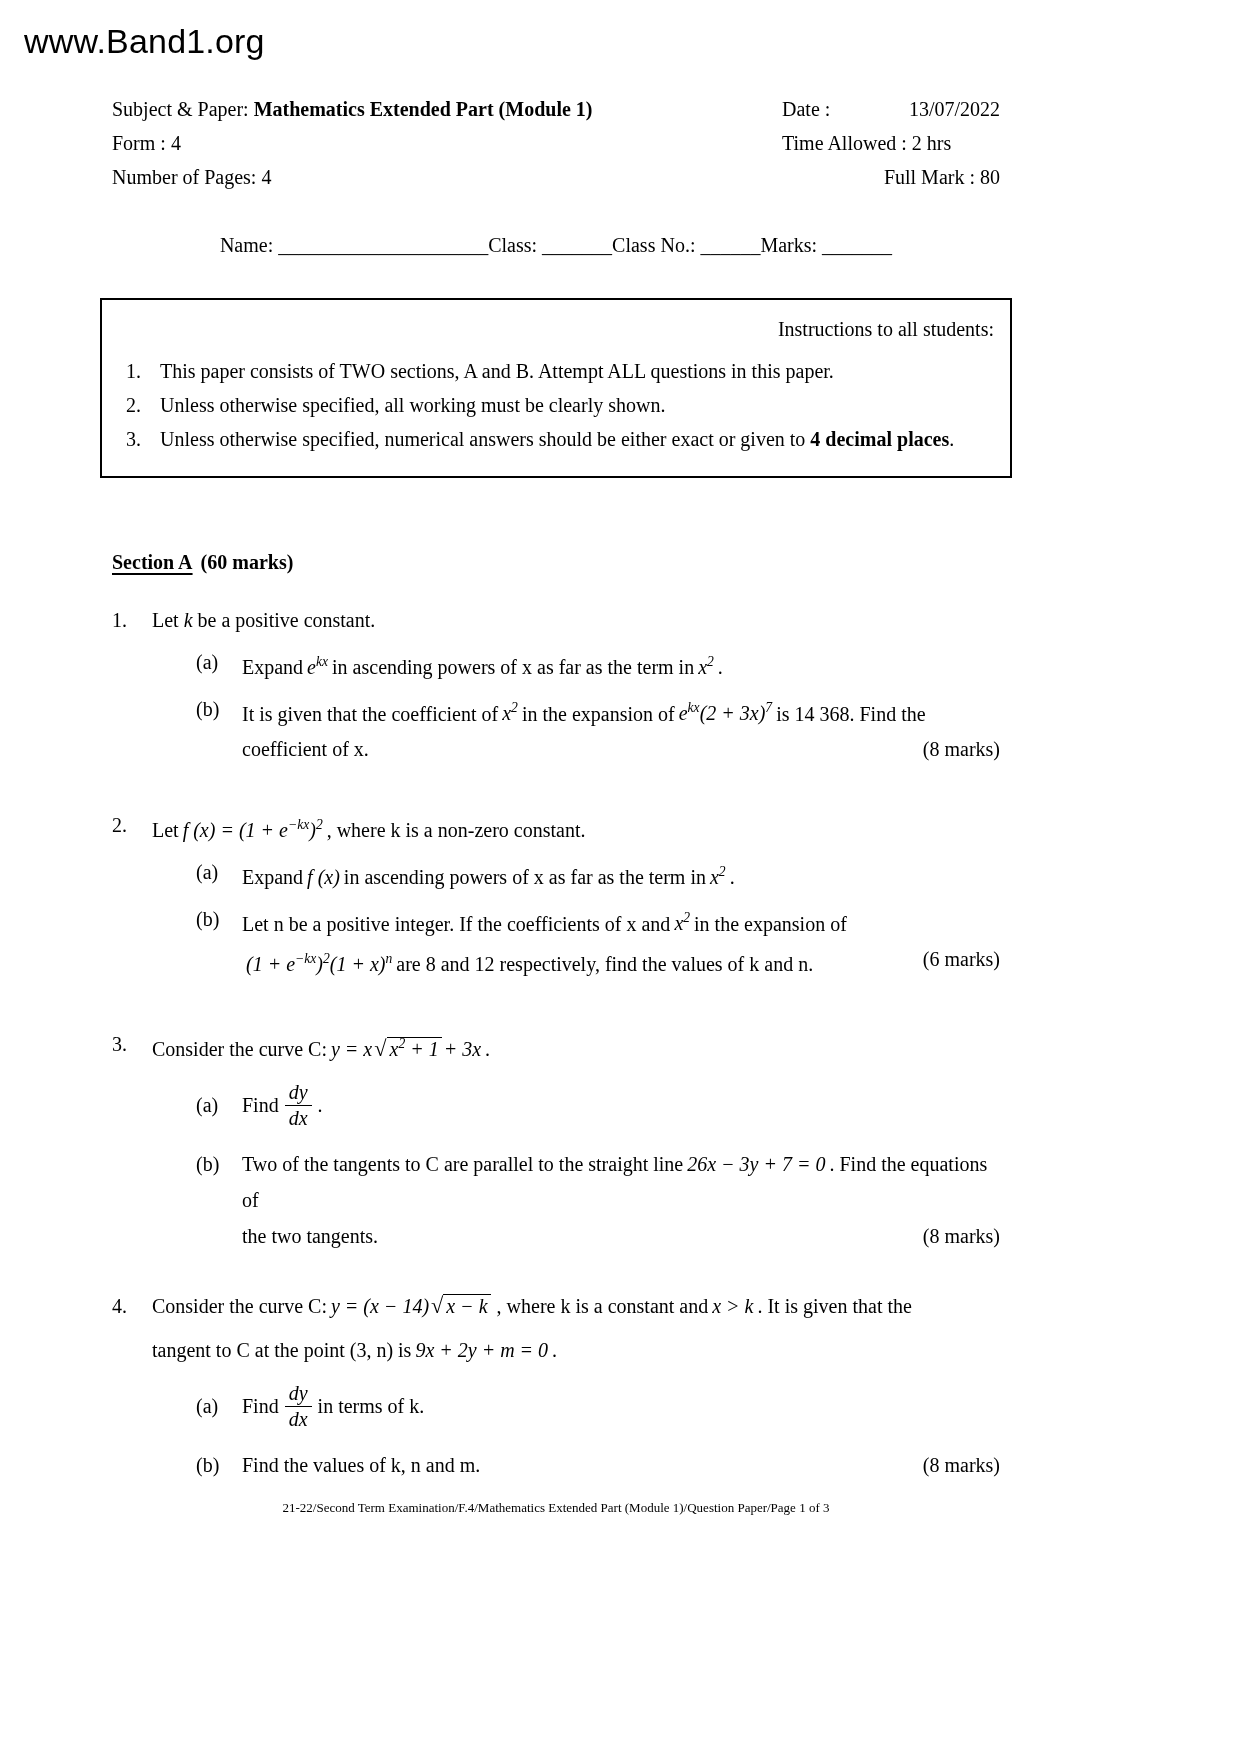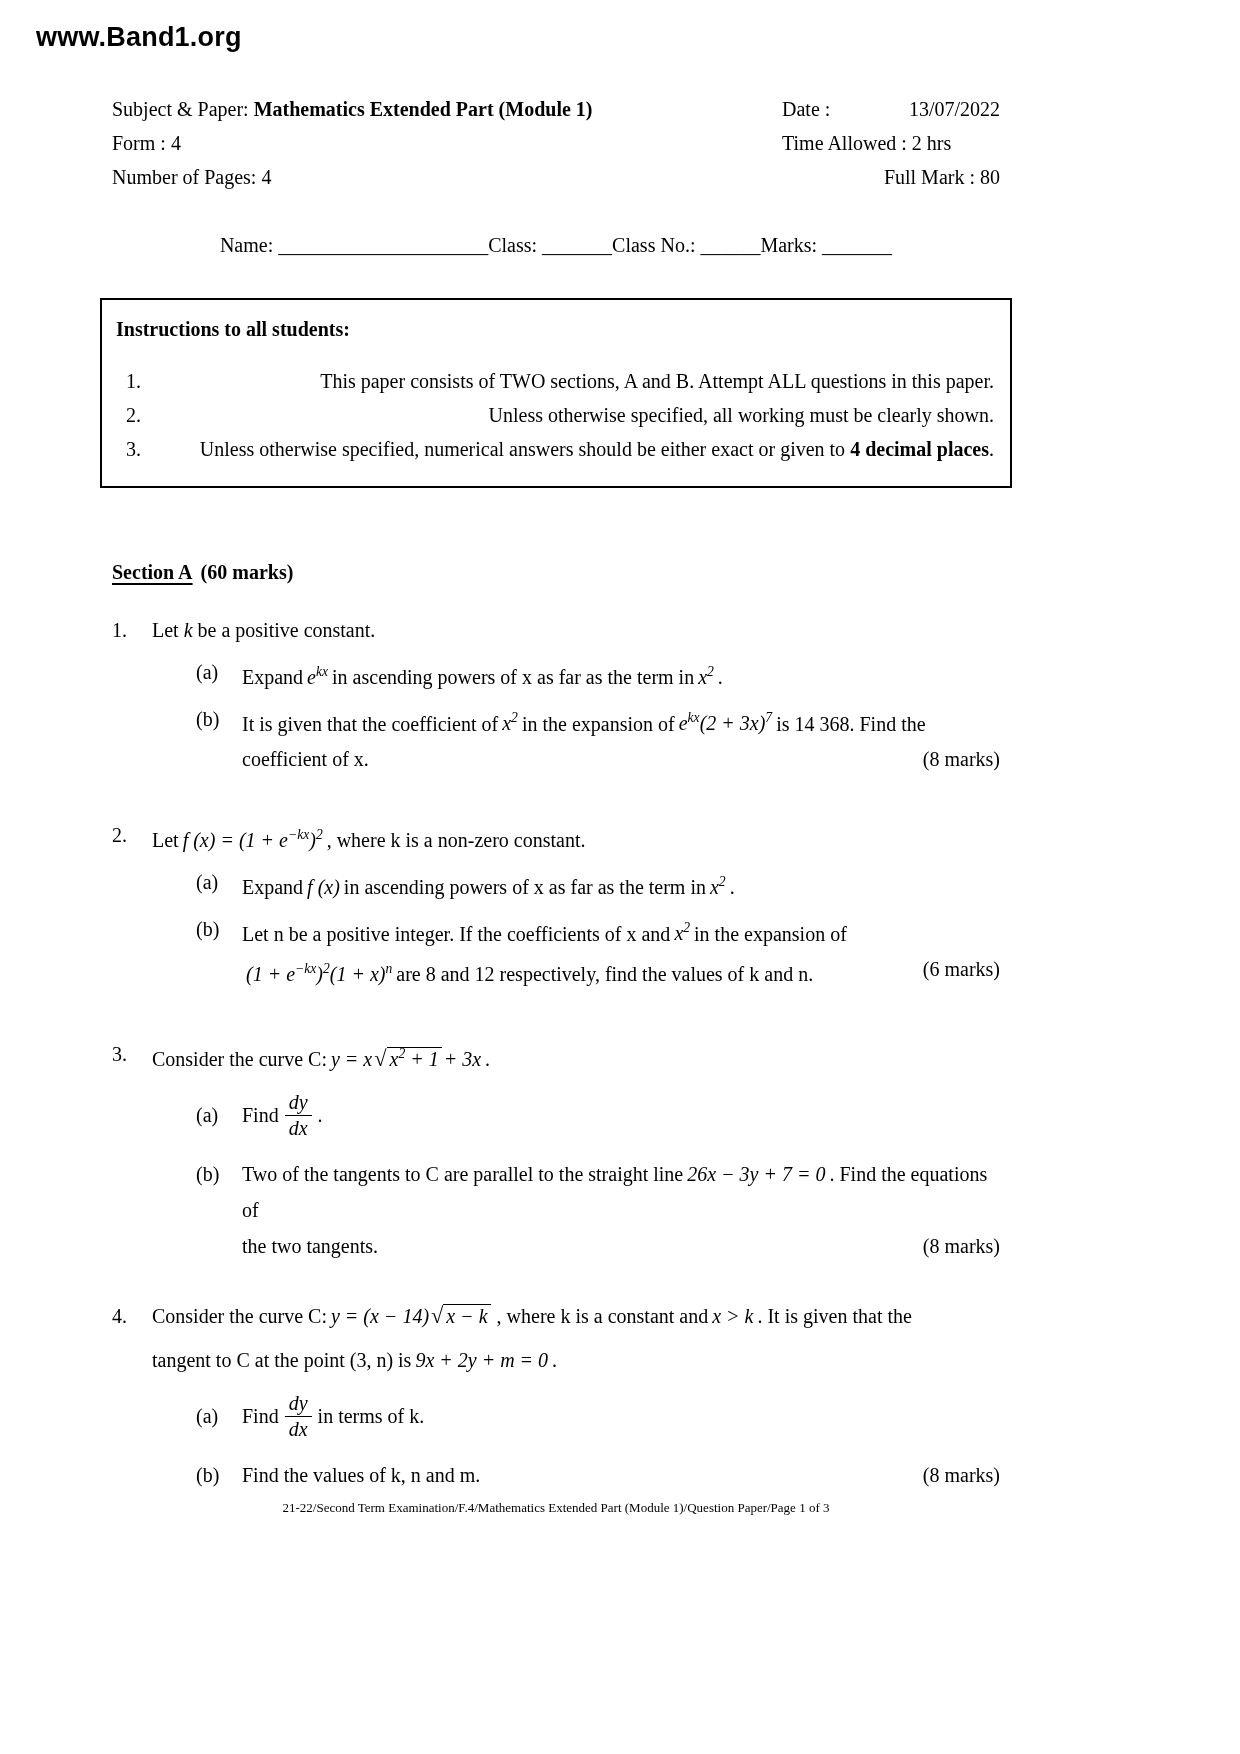--- a/index.html
+++ b/index.html
@@ -5,23 +5,23 @@
   html,body{margin:0;padding:0;background:#ffffff;}
   .sheet{
     position:relative;
     width:1240px;height:1754px;
     background:#fff;color:#000;
     font-family:"Liberation Serif","DejaVu Serif",serif;
     font-size:20px;
     overflow:hidden;
   }
   .watermark{
-    position:absolute;top:22px;left:36px;
+    position:absolute;top:22px;left:24px;
     font-family:"Liberation Sans","DejaVu Sans",sans-serif;
-    font-size:27px;font-weight:700;letter-spacing:0.2px;
+    font-size:34px;font-weight:400;letter-spacing:0.2px;
   }
   .content{padding:52px 240px 0 112px;}
   
   .titles{text-align:center;}
   .title{font-size:21px;margin-bottom:12px;text-decoration:underline;text-underline-offset:4px;}
   
   .info{margin-top:40px;display:flex;justify-content:space-between;line-height:34px;}
   .info-right{width:218px;}
   .info-date{display:flex;justify-content:space-between;}
   .info-fullmark{text-align:right;}
@@ -29,24 +29,24 @@
   .u{text-decoration:underline;text-underline-offset:4px;}
   
   .name-line{margin-top:36px;display:flex;justify-content:center;line-height:30px;}
   
   .ins-box{
     margin:38px -12px 0 -12px;
     border:2px solid #000;
     padding:12px 16px 20px 14px;
     line-height:34px;
   }
-  .ins-h{font-weight:bold;margin-bottom:18px;}
+  .ins-h{font-weight:normal;margin-bottom:8px;text-align:right;}
   .ins-item{display:flex;}
   .ins-num{width:34px;padding-left:10px;flex:none;}
-  .ins-text{flex:1;text-align:right;}
+  .ins-text{flex:1;}
   
   .section-h{margin-top:73px;font-weight:bold;}
   .sec-marks{margin-left:8px;}
   
   .q{display:flex;margin-top:28px;line-height:36px;}
   .q-no{width:40px;flex:none;}
   .q-body{flex:1;}
   .part{display:flex;margin-left:44px;margin-top:6px;}
   .part-label{width:46px;flex:none;}
   .part-body{flex:1;}

